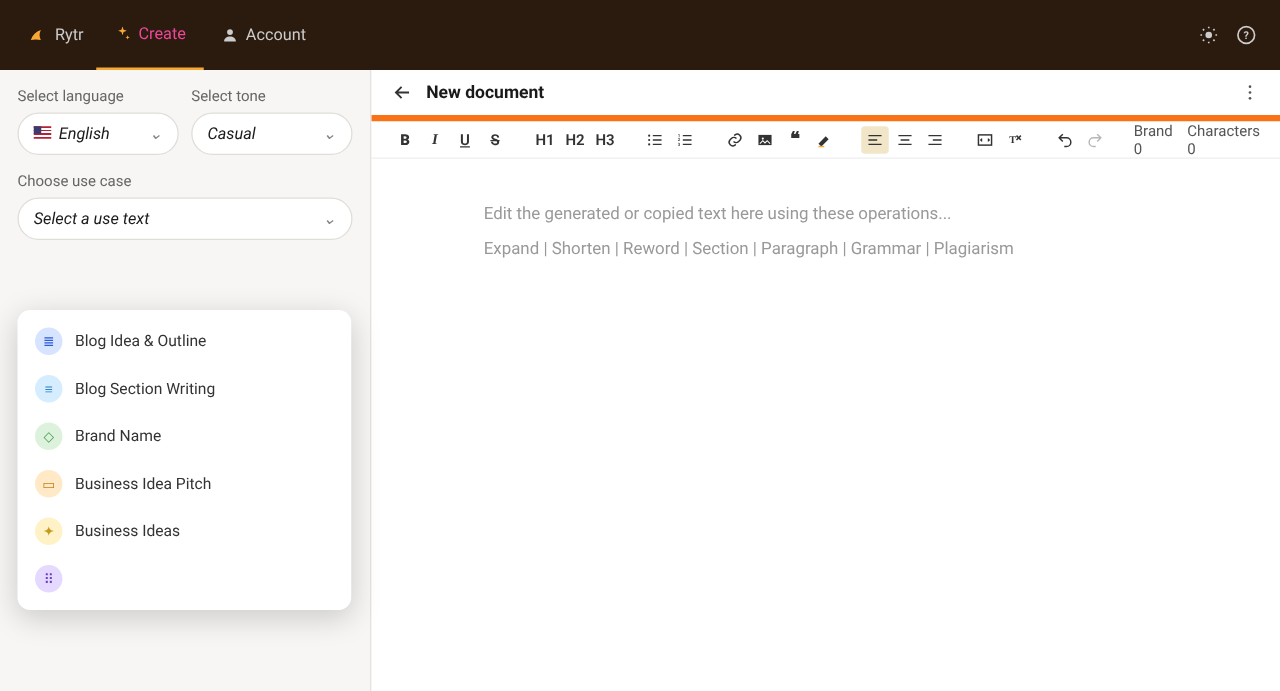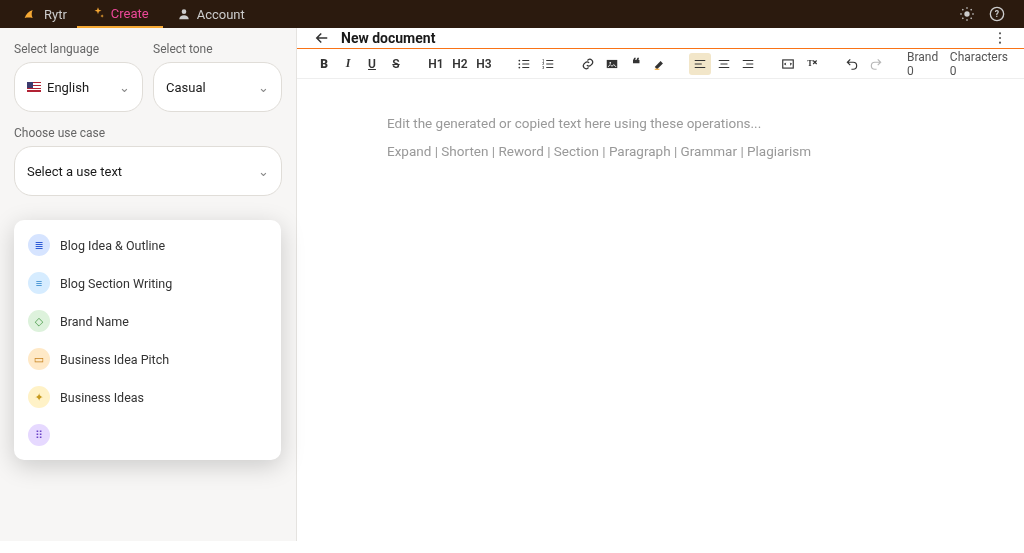--- a/index.html
+++ b/index.html
@@ -1,42 +1,42 @@
 <!DOCTYPE html>
 <html><head>
 <meta charset="utf-8">
 <style>
 * { box-sizing: border-box; margin: 0; padding: 0; }
 body { font-family: -apple-system, BlinkMacSystemFont, "Segoe UI", Roboto, sans-serif; font-size: 13px; color: #1a1a1a; width: 1024px; height: 553px; overflow: hidden; background: #fff; }
-.topbar { height: 28px; background: #2b1a0e; display: flex; align-items: center; padding: 0 12px; color: #ccc; text-align: center; }
+.topbar { height: 56px; background: #2b1a0e; display: flex; align-items: center; padding: 0 12px; color: #ccc; text-align: center; }
 .topbar .brand { display: flex; align-items: center; gap: 6px; padding: 0 10px; height: 100%; cursor: pointer; }
 .topbar .brand .logo { width: 16px; height: 16px; }
 .topbar .nav-item { display: flex; align-items: center; gap: 6px; padding: 0 14px; height: 100%; cursor: pointer; font-size: 13px; }
 .topbar .nav-item.active { color: #ec4899; border-bottom: 2px solid #f7a934; }
 .topbar .spacer { flex: 1; }
 .topbar .icon-btn { width: 30px; height: 30px; display: flex; align-items: center; justify-content: center; cursor: pointer; color: #ccc; }
 .main { display: flex; height: 513px; }
 .sidebar { width: 297px; background: #f7f6f5; border-right: 1px solid #e5e3e0; display: flex; flex-direction: column; position: relative; }
 .side-tabs { display: flex; border-bottom: 1px solid #e5e3e0; height: 32px; }
 .side-tab { display: flex; align-items: center; gap: 6px; padding: 0 12px; font-size: 13px; cursor: pointer; color: #555; height: 100%; }
 .side-tab.active { color: #111; font-weight: 600; border-bottom: 2px solid #888; }
 .badge-new { background: #d9f2d9; color: #3a8a3a; font-size: 10px; padding: 1px 5px; border-radius: 3px; font-weight: 500; }
 .panel { padding: 14px; }
 .panel label { display: block; font-size: 12px; color: #666; margin-bottom: 6px; }
 .row { display: flex; gap: 10px; margin-bottom: 14px; }
 .row > div { flex: 1; }
-.select { background: #fff; border: 1px solid #e0ddd8; border-radius: 18px; height: 50px; display: flex; align-items: center; padding: 12px 12px; cursor: pointer; justify-content: space-between; font-size: 13px; }
+.select { background: #fff; border: 1px solid #e0ddd8; border-radius: 18px; height: 34px; display: flex; align-items: center; padding: 12px 12px; cursor: pointer; justify-content: space-between; font-size: 13px; font-style: italic; }
 .select .chev { color: #888; }
 .flag { width: 14px; height: 10px; display: inline-block; background: linear-gradient(#b22234 14%, #fff 14% 28%, #b22234 28% 42%, #fff 42% 57%, #b22234 57% 71%, #fff 71% 85%, #b22234 85%); position: relative; margin-right: 6px; }
 .flag::before { content:""; position:absolute; left:0; top:0; width:6px; height:6px; background:#3c3b6e; }
 .dropdown { position: absolute; top: 192px; left: 14px; width: 267px; background: #fff; border-radius: 10px; box-shadow: 0 6px 24px rgba(0,0,0,0.18); padding: 6px 0; z-index: 10; }
 .dd-item { display: flex; align-items: center; gap: 10px; padding: 8px 14px; cursor: pointer; font-size: 12.5px; color: #333; }
 .dd-icon { width: 22px; height: 22px; border-radius: 50%; display: flex; align-items: center; justify-content: center; flex-shrink: 0; }
 .editor { flex: 1; display: flex; flex-direction: column; }
-.doc-header { height: 21px; display: flex; align-items: center; padding: 0 16px; border-bottom: 1px solid #f97316; }
+.doc-header { height: 41px; display: flex; align-items: center; padding: 0 16px; border-bottom: 5px solid #f97316; }
 .doc-header .back { margin-right: 10px; cursor: pointer; color: #333; }
 .doc-header .title { font-weight: 700; font-size: 14px; flex: 1; }
 .doc-header .more { cursor: pointer; color: #555; }
 .toolbar { height: 30px; display: flex; align-items: center; padding: 0 16px; border-bottom: 1px solid #eee; gap: 2px; }
 .tb-group { display: flex; align-items: center; gap: 2px; margin-right: 16px; }
 .tb-btn { width: 22px; height: 22px; display: flex; align-items: center; justify-content: center; cursor: pointer; color: #333; font-size: 12px; font-weight: 600; border-radius: 3px; }
 .tb-btn.active { background: #f2e6c9; }
 .tb-sep { flex: 1; }
 .counts { font-size: 12px; color: #555; display: flex; gap: 10px; }
 .doc-body { flex: 1; padding: 30px 90px; color: #999; font-size: 13.5px; line-height: 2.1; }

